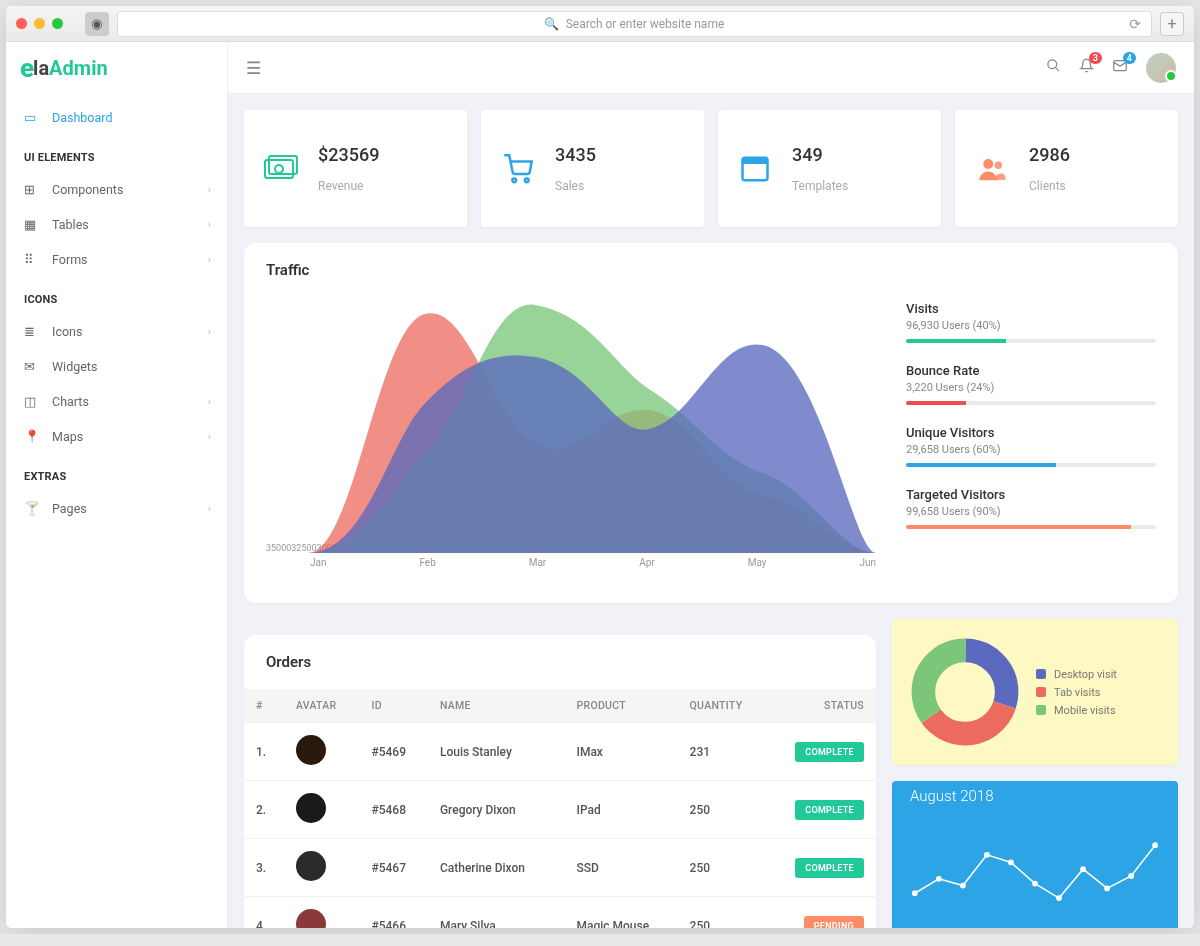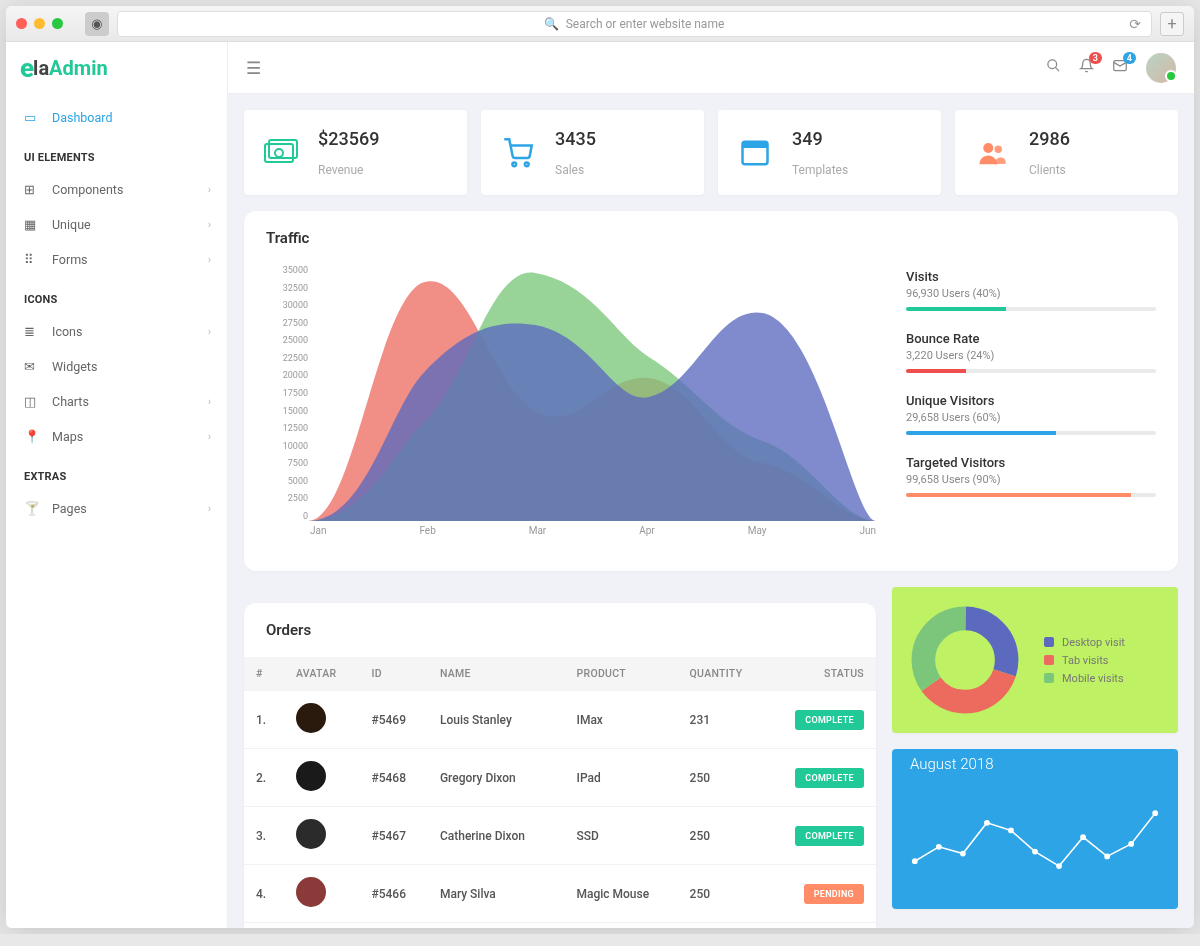--- a/index.html
+++ b/index.html
@@ -30,29 +30,29 @@
 .topbar{height:52px;background:#fff;border-bottom:1px solid #eee;display:flex;align-items:center;padding:0 18px;gap:14px}
 .hamb{font-size:17px;color:#888}
 .tb-right{margin-left:auto;display:flex;align-items:center;gap:18px;color:#888}
 .tb-ic{position:relative;font-size:15px;cursor:pointer}
 .badge{position:absolute;top:-6px;right:-8px;background:#ef4e4e;color:#fff;border-radius:8px;font-size:9px;padding:1px 4px;font-weight:600}
 .badge.b2{background:#2da4e6}
 .avatar{width:30px;height:30px;border-radius:50%;background:linear-gradient(135deg,#b8d4c4,#d4b8a6);position:relative}
 .avatar::after{content:"";position:absolute;bottom:1px;right:-1px;width:8px;height:8px;background:#28c840;border:2px solid #fff;border-radius:50%}
 .content{padding:16px;overflow:auto;flex:1}
 .stats{display:flex;gap:14px}
-.stat{flex:1;background:#fff;border-radius:4px;padding:18px 20px;display:flex;align-items:center;gap:20px;box-shadow:0 1px 3px rgba(0,0,0,.04)}
+.stat{flex:1;background:#fff;border-radius:4px;padding:34px 20px;display:flex;align-items:center;gap:20px;box-shadow:0 1px 3px rgba(0,0,0,.04)}
 .stat .sicon{width:34px;height:34px;display:flex;align-items:center;justify-content:center;font-size:30px}
 .stat .num{font-size:18px;font-weight:500;color:#333}
 .stat .lbl{font-size:12px;color:#aaa;margin-top:14px}
 .card{background:#fff;border-radius:12px;box-shadow:0 1px 3px rgba(0,0,0,.04);margin-top:16px}
 .card-h{padding:18px 22px;font-size:15px;font-weight:600;color:#333}
 .traffic-body{display:flex;padding:0 22px 26px;gap:30px}
 .chart-wrap{flex:1;position:relative;height:280px}
-.yaxis{position:absolute;left:0;top:0;bottom:24px;width:42px;display:flex;flex-direction:column;justify-content:space-between;align-items:flex-end;font-size:9px;color:#999}
+.yaxis{position:absolute;left:0;top:0;bottom:24px;width:42px;display:flex;justify-content:space-between;align-items:flex-end;font-size:9px;color:#999}
 .xaxis{position:absolute;left:44px;right:0;bottom:0;height:20px;display:flex;justify-content:space-between;font-size:10px;color:#999}
 .plot{position:absolute;left:42px;right:0;top:0;bottom:24px}
 .plot svg{width:100%;height:100%;display:block}
 .metrics{width:250px;padding-top:4px}
 .metric{margin-bottom:20px}
 .metric .mt{font-size:13px;color:#333;font-weight:500;margin-bottom:3px}
 .metric .mv{font-size:11px;color:#888;margin-bottom:7px}
 .bar{height:4px;background:#eaeaea;border-radius:2px;overflow:hidden}
 .bar>span{display:block;height:100%}
 .row2{display:flex;gap:16px;margin-top:16px;align-items:flex-start}
@@ -60,21 +60,21 @@
 .orders table{width:100%;border-collapse:collapse;font-size:12px}
 .orders thead th{background:#f5f5f5;color:#888;text-align:left;padding:10px 12px;font-weight:500;font-size:10.5px;letter-spacing:.3px}
 .orders thead th:last-child{text-align:right}
 .orders tbody td{padding:12px 12px;border-top:1px solid #f2f2f2;color:#555;font-weight:500}
 .orders tbody td:last-child{text-align:right}
 .av{width:30px;height:30px;border-radius:50%;display:inline-block;background:#444}
 .pill{display:inline-block;padding:5px 10px;border-radius:3px;color:#fff;font-size:9px;font-weight:600;letter-spacing:.3px}
 .pill.ok{background:#20c997}
 .pill.pend{background:#ff8c66}
 .side2{width:286px;display:flex;flex-direction:column;gap:16px}
-.donut-card{background:#bef264;border-radius:4px;padding:18px;display:flex;align-items:center;gap:24px;box-shadow:0 1px 3px rgba(0,0,0,.04)}
+.donut-card{background:#fef9c3;border-radius:4px;padding:18px;display:flex;align-items:center;gap:16px;box-shadow:0 1px 3px rgba(0,0,0,.04)}
 .legend{font-size:11px;color:#777}
 .legend div{display:flex;align-items:center;gap:8px;margin:5px 0}
 .legend .sq{width:10px;height:10px;border-radius:2px}
 .month-card{background:#2da4e6;border-radius:4px;padding:6px 18px 12px;color:#fff;box-shadow:0 1px 3px rgba(0,0,0,.04)}
 .month-card .mt{font-size:15px;font-weight:300;margin-bottom:14px}
 .spark{height:110px}
 .spark svg{width:100%;height:100%}
 </style>
 </head>
 <body>
@@ -110,21 +110,21 @@
             <span>Dashboard</span>
           </div>
           <div class="nav-head">UI ELEMENTS</div>
           <div class="nav-item">
             <span class="icn">⊞</span>
             <span>Components</span>
             <span class="chev">›</span>
           </div>
           <div class="nav-item">
             <span class="icn">▦</span>
-            <span>Unique</span>
+            <span>Tables</span>
             <span class="chev">›</span>
           </div>
           <div class="nav-item">
             <span class="icn">⠿</span>
             <span>Forms</span>
             <span class="chev">›</span>
           </div>
           <div class="nav-head">ICONS</div>
           <div class="nav-item">
             <span class="icn">≣</span>

